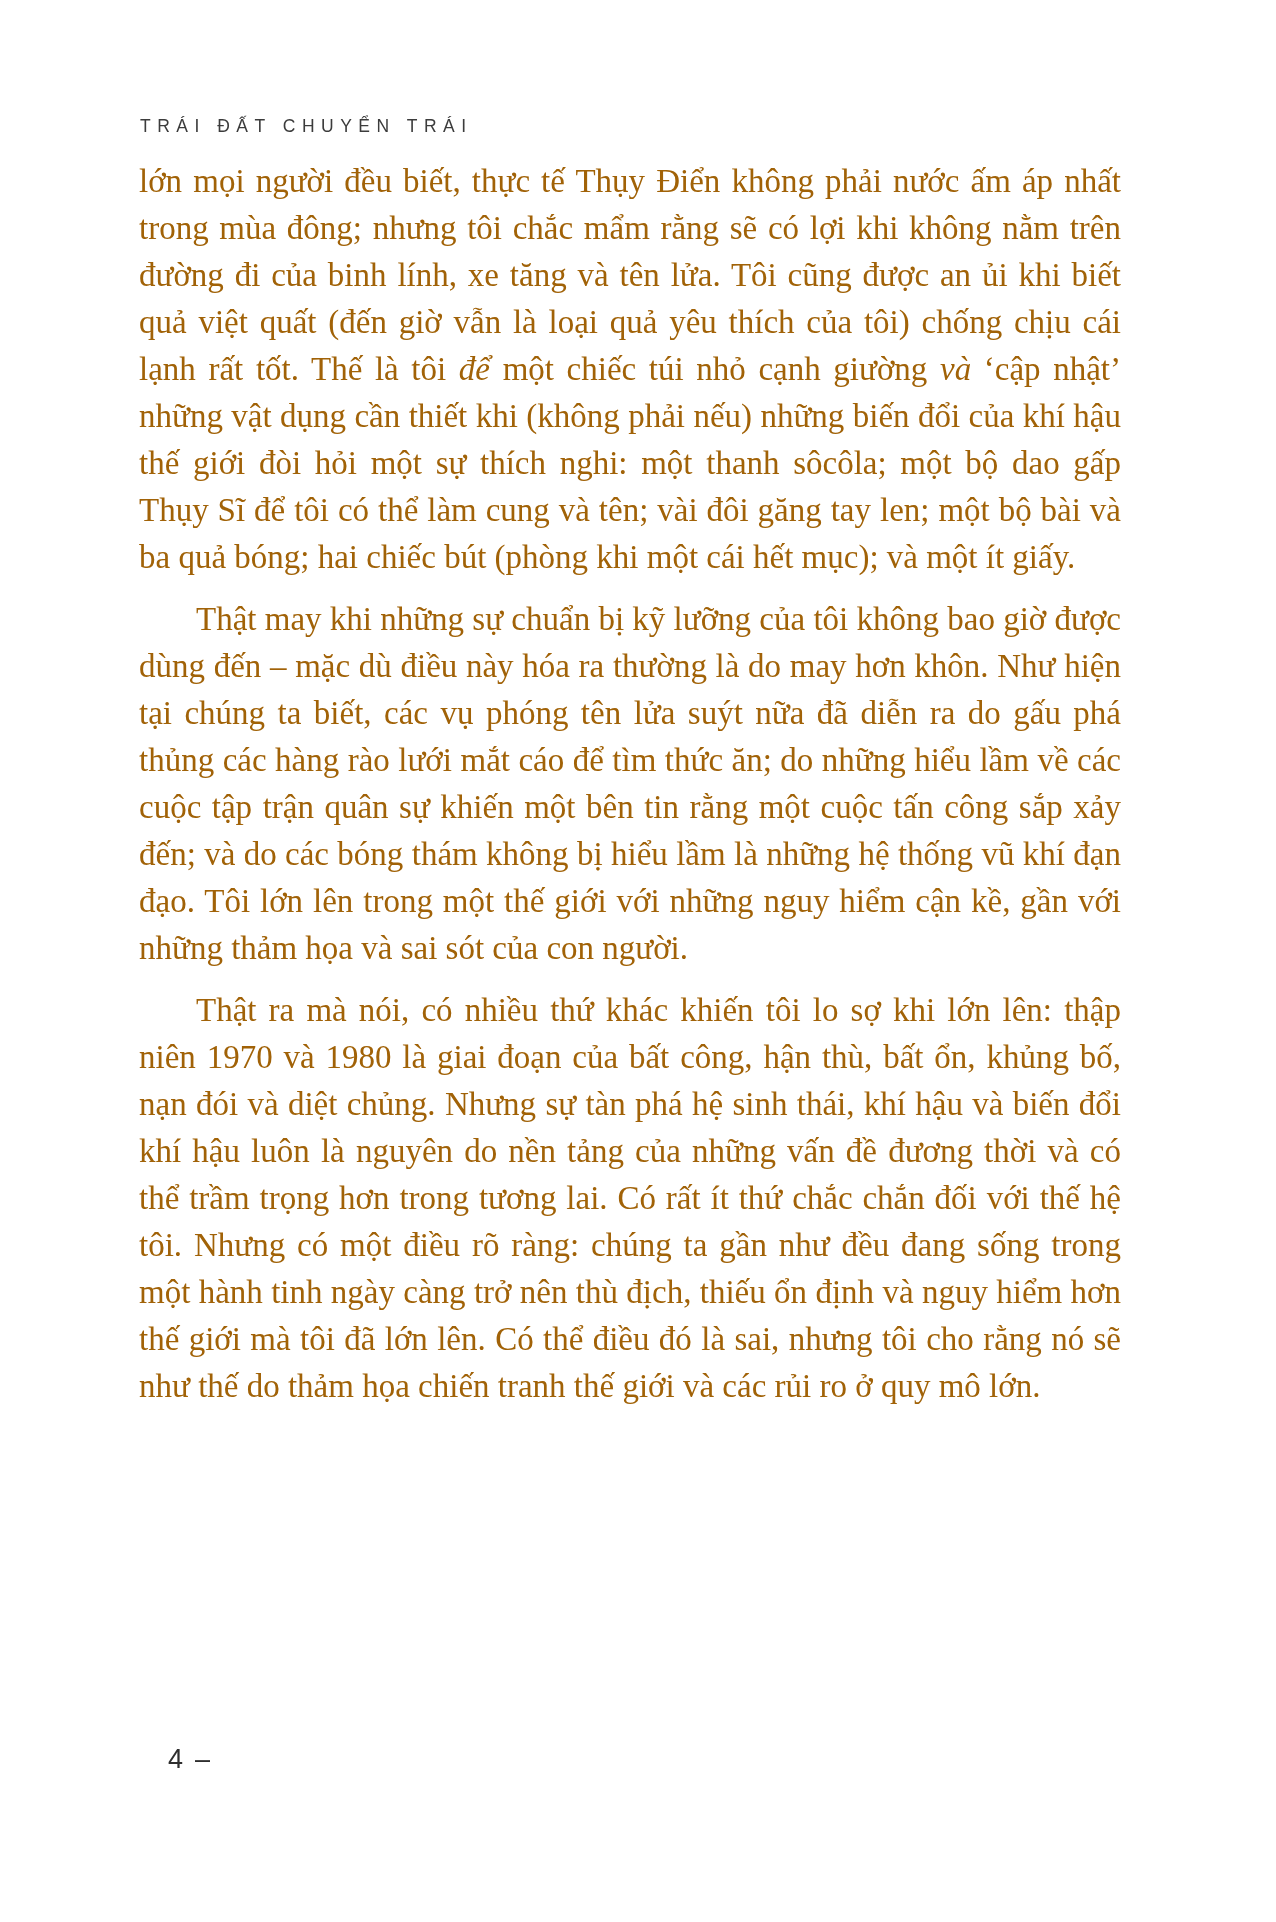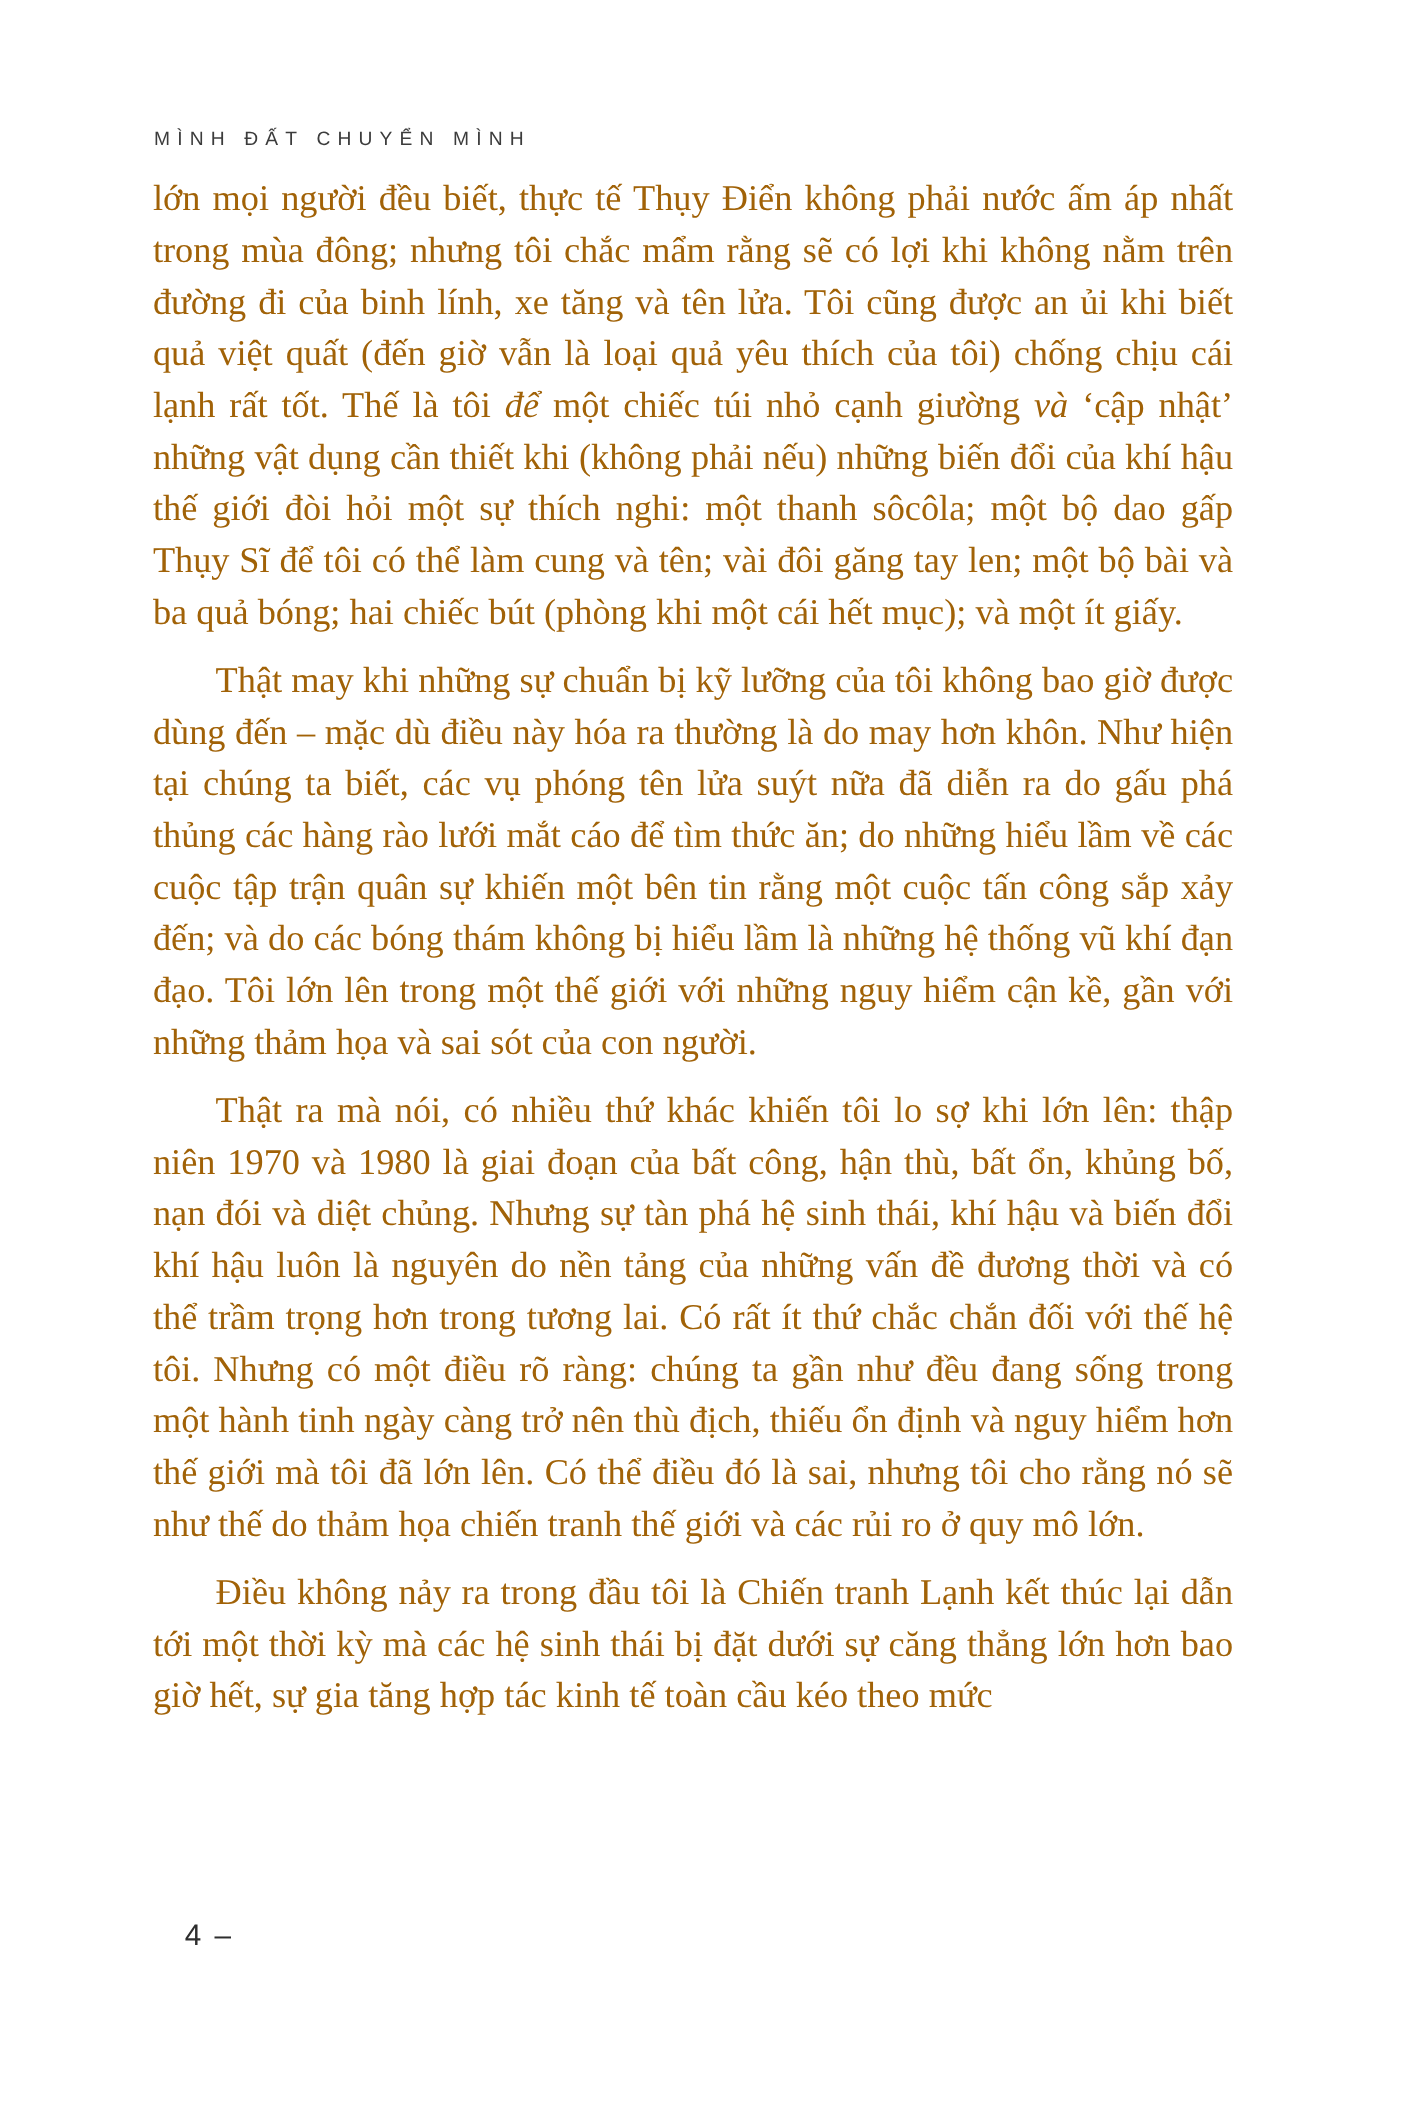--- a/index.html
+++ b/index.html
@@ -57,26 +57,25 @@
   }
   .page-footer .dash {
     margin-left: 10px;
   }
 </style>
 </head>
 <body>
 
 <div class="page">
 
-  <div class="running-head">MÌNH ĐẤT CHUYỂN MÌNH</div>
+  <div class="running-head">TRÁI ĐẤT CHUYỂN TRÁI</div>
 
   <div class="body-text" id="paragraphs">
       <p class="no-indent"><span>lớn mọi người đều biết, thực tế Thụy Điển không phải nước ấm áp nhất trong mùa đông; nhưng tôi chắc mẩm rằng sẽ có lợi khi không nằm trên đường đi của binh lính, xe tăng và tên lửa. Tôi cũng được an ủi khi biết quả việt quất (đến giờ vẫn là loại quả yêu thích của tôi) chống chịu cái lạnh rất tốt. Thế là tôi </span><em>để</em><span> một chiếc túi nhỏ cạnh giường </span><em>và</em><span> ‘cập nhật’ những vật dụng cần thiết khi (không phải nếu) những biến đổi của khí hậu thế giới đòi hỏi một sự thích nghi: một thanh sôcôla; một bộ dao gấp Thụy Sĩ để tôi có thể làm cung và tên; vài đôi găng tay len; một bộ bài và ba quả bóng; hai chiếc bút (phòng khi một cái hết mục); và một ít giấy.</span></p>
       <p><span>Thật may khi những sự chuẩn bị kỹ lưỡng của tôi không bao giờ được dùng đến – mặc dù điều này hóa ra thường là do may hơn khôn. Như hiện tại chúng ta biết, các vụ phóng tên lửa suýt nữa đã diễn ra do gấu phá thủng các hàng rào lưới mắt cáo để tìm thức ăn; do những hiểu lầm về các cuộc tập trận quân sự khiến một bên tin rằng một cuộc tấn công sắp xảy đến; và do các bóng thám không bị hiểu lầm là những hệ thống vũ khí đạn đạo. Tôi lớn lên trong một thế giới với những nguy hiểm cận kề, gần với những thảm họa và sai sót của con người.</span></p>
       <p><span>Thật ra mà nói, có nhiều thứ khác khiến tôi lo sợ khi lớn lên: thập niên 1970 và 1980 là giai đoạn của bất công, hận thù, bất ổn, khủng bố, nạn đói và diệt chủng. Nhưng sự tàn phá hệ sinh thái, khí hậu và biến đổi khí hậu luôn là nguyên do nền tảng của những vấn đề đương thời và có thể trầm trọng hơn trong tương lai. Có rất ít thứ chắc chắn đối với thế hệ tôi. Nhưng có một điều rõ ràng: chúng ta gần như đều đang sống trong một hành tinh ngày càng trở nên thù địch, thiếu ổn định và nguy hiểm hơn thế giới mà tôi đã lớn lên. Có thể điều đó là sai, nhưng tôi cho rằng nó sẽ như thế do thảm họa chiến tranh thế giới và các rủi ro ở quy mô lớn.</span></p>
-      <p><span>Điều không nảy ra trong đầu tôi là Chiến tranh Lạnh kết thúc lại dẫn tới một thời kỳ mà các hệ sinh thái bị đặt dưới sự căng thẳng lớn hơn bao giờ hết, sự gia tăng hợp tác kinh tế toàn cầu kéo theo mức</span></p>
     </div>
 
   <div class="page-footer">
     <span>4</span><span class="dash">–</span>
   </div>
 
 </div>
 
 </body></html>

